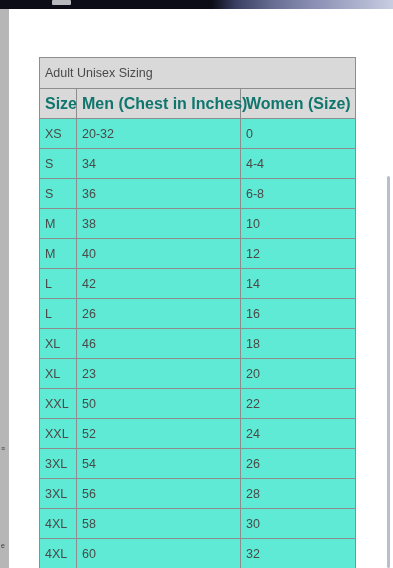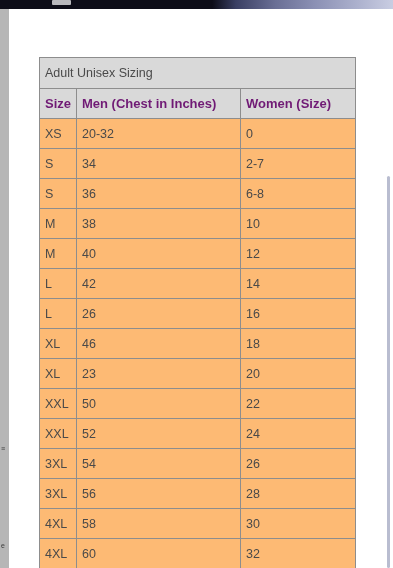--- a/index.html
+++ b/index.html
@@ -130,28 +130,28 @@
   #table-caption-cell {
     background: #d9d9d9;
     height: 30px;
     font-size: 13.5px;
     font-weight: bold;
     color: #1f1f1f;
   }
   #sizing-table thead tr.header-row th {
     background: #d9d9d9;
     height: 29px;
-    font-size: 13px;
+    font-size: 16px;
     font-weight: bold;
-    color: #701a75;
+    color: #0f766e;
     white-space: nowrap;
   }
   #sizing-table tbody td {
     height: 29px;
-    background: #fdba74;
+    background: #5eead4;
   }
 </style>
 </head>
 <body>
 
 <div id="chrome-strip">
   <div id="chrome-tab-chip"></div>
 </div>
 
 <div id="left-gutter">
@@ -185,21 +185,21 @@
     <tbody id="sizing-table-body">
 
     <tr>
           <td>XS</td>
           <td>20-32</td>
           <td>0</td>
         </tr>
         <tr>
           <td>S</td>
           <td>34</td>
-          <td>2-7</td>
+          <td>4-4</td>
         </tr>
         <tr>
           <td>S</td>
           <td>36</td>
           <td>6-8</td>
         </tr>
         <tr>
           <td>M</td>
           <td>38</td>
           <td>10</td>

